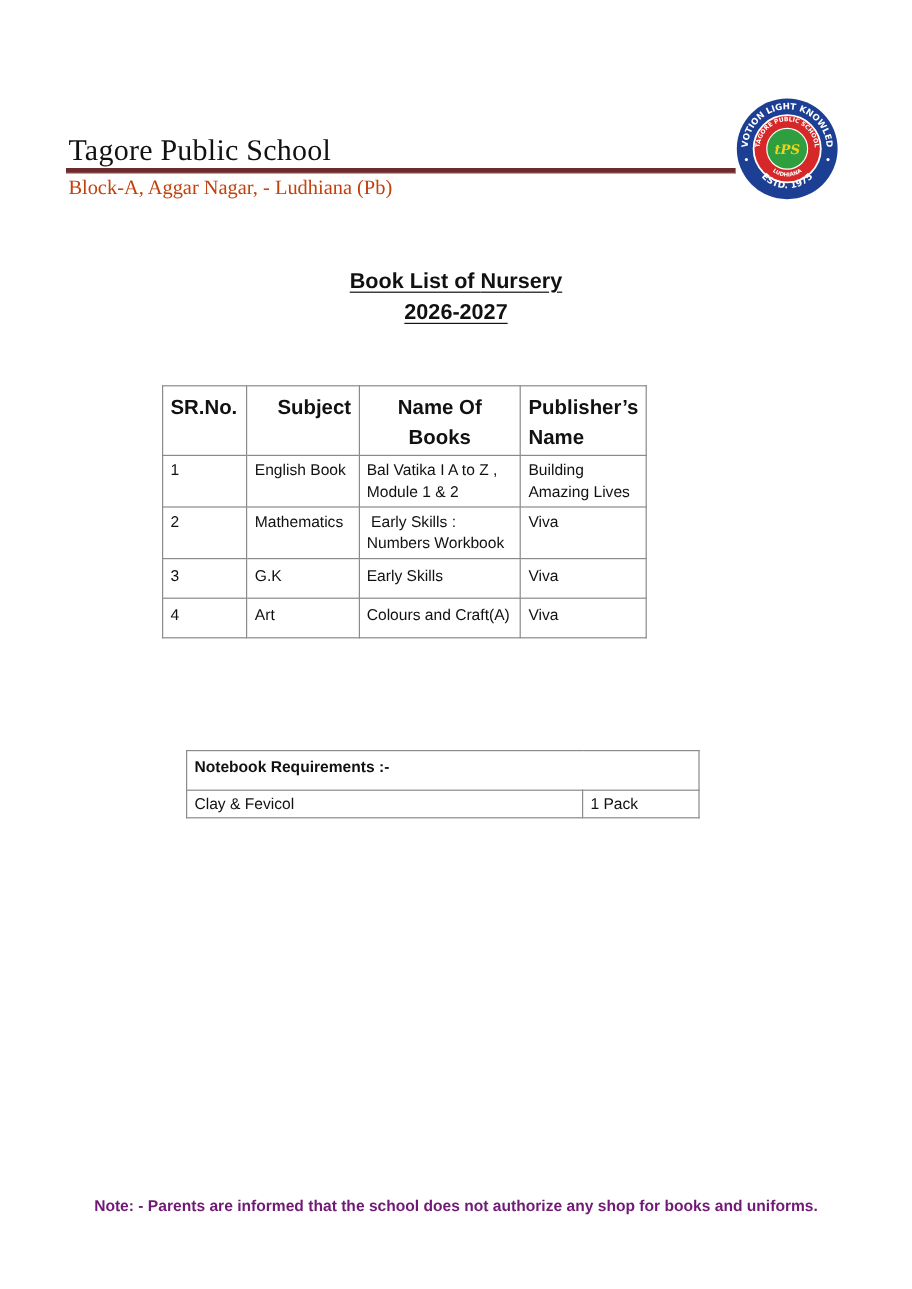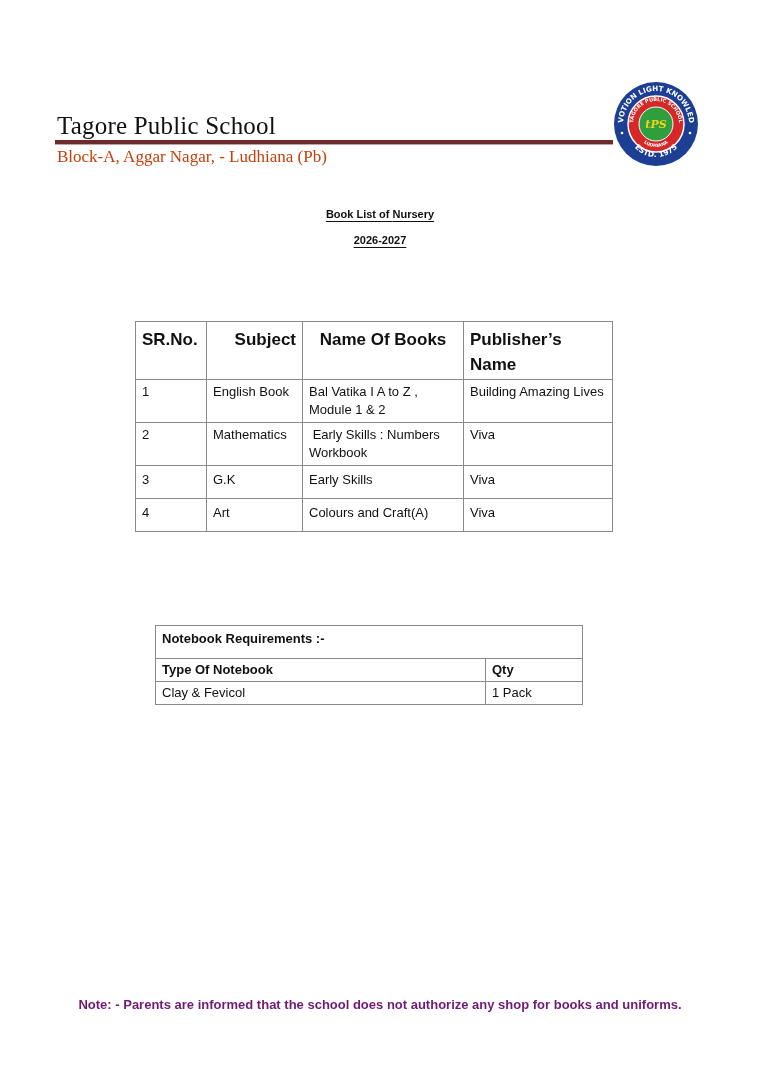--- a/index.html
+++ b/index.html
@@ -18,29 +18,29 @@
       position: absolute; left: 57px; top: 147px;
       font-family: "Liberation Serif", "DejaVu Serif", serif;
       font-size: 17px; color: #c2410c;
     }
 
     .logo { position: absolute; left: 613px; top: 81px; width: 86px; height: 86px; }
 
     .title {
       position: absolute; left: 0; width: 760px; text-align: center;
       font-family: "Liberation Sans", "DejaVu Sans", sans-serif;
-      font-weight: bold; font-size: 11px; color: #111;
+      font-weight: bold; font-size: 18px; color: #111; margin-top: 16px;
     }
     .title u { text-decoration: underline; text-underline-offset: 3px; }
     .title-1 { top: 208px; }
     .title-2 { top: 234px; }
 
     table { border-collapse: collapse; font-family: "Liberation Sans", "DejaVu Sans", sans-serif; }
     .books {
-      position: absolute; left: 135px; top: 321px; width: 478px;
+      position: absolute; left: 135px; top: 321px; width: 404px;
     }
     .books th, .books td {
       border: 1px solid #8a8a8a; text-align: left; vertical-align: top;
       padding: 3px 6px 2px 6px; color: #111;
     }
     .books th { font-size: 17px; font-weight: bold; height: 50px; line-height: 25px; padding-top: 5px; }
     .books td { font-size: 13px; line-height: 18px; }
     .books .c1 { width: 58px; }
     .books .c2 { width: 83px; text-align: right; }
     .books .c3 { width: 148px; text-align: center; }
@@ -144,24 +144,20 @@
       <td>Viva</td>
     </tr>
   </tbody>
 </table>
 
 <table class="notebooks">
   <tbody>
       <tr class="nb-title">
     <td colspan="2">Notebook Requirements :-</td>
   </tr>
-  <tr class="nb-head">
-    <td>Type Of Notebook</td>
-    <td class="qty">Qty</td>
-  </tr>
   <tr>
     <td>Clay &amp; Fevicol</td>
     <td class="qty">1 Pack</td>
   </tr>
 </tbody>
   </table>
 
 <div class="note">Note: - Parents are informed that the school does not authorize any shop for books and uniforms.</div>
 
 </body></html>

